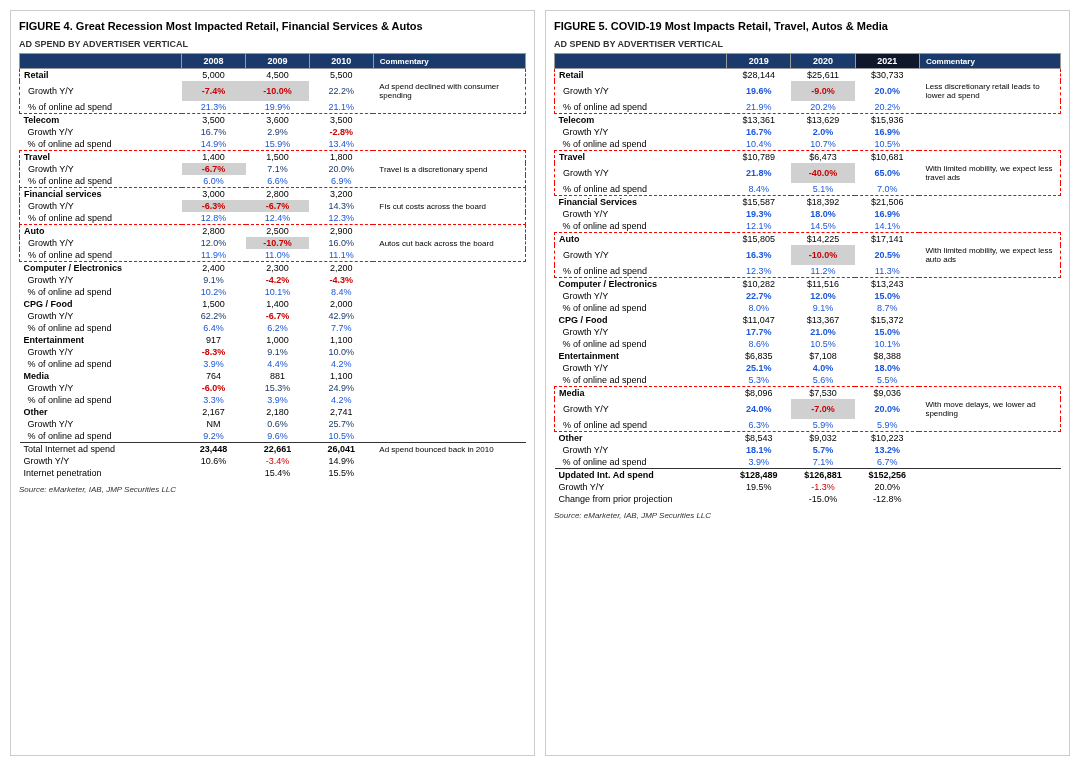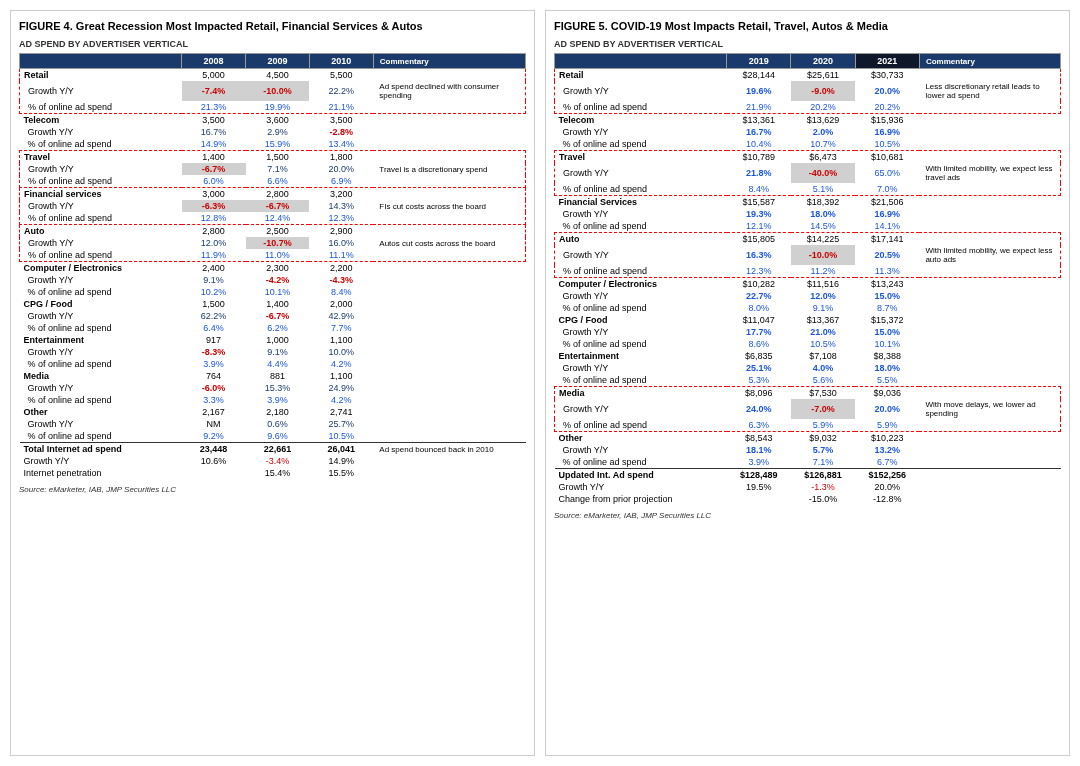--- a/index.html
+++ b/index.html
@@ -175,21 +175,21 @@
           <td class="num-col" style="border-top: 1.5px dashed red;">2,800</td>
           <td class="num-col" style="border-top: 1.5px dashed red;">2,500</td>
           <td class="num-col" style="border-top: 1.5px dashed red;">2,900</td>
           <td class="commentary-col" style="border-top: 1.5px dashed red; border-right: 1.5px dashed red;"></td>
         </tr>
         <tr>
           <td class="left-col" style="padding-left: 8px; border-left: 1.5px dashed red;">Growth Y/Y</td>
           <td class="num-col" style="color: rgb(26, 58, 107);">12.0%</td>
           <td class="num-col" style="background: rgb(208, 208, 208); color: rgb(204, 0, 0); font-weight: bold; margin-left: 12px;">-10.7%</td>
           <td class="num-col" style="color: rgb(26, 58, 107);">16.0%</td>
-          <td class="commentary-col" style="border-right: 1.5px dashed red;">Autos cut costs across the board</td>
+          <td class="commentary-col" style="border-right: 1.5px dashed red;">Autos cut back across the board</td>
         </tr>
         <tr>
           <td class="left-col" style="padding-left: 8px; border-bottom: 1.5px dashed red; border-left: 1.5px dashed red;">% of online ad spend</td>
           <td class="num-col" style="color: rgb(26, 86, 219); border-bottom: 1.5px dashed red;">11.9%</td>
           <td class="num-col" style="color: rgb(26, 86, 219); border-bottom: 1.5px dashed red;">11.0%</td>
           <td class="num-col" style="color: rgb(26, 86, 219); border-bottom: 1.5px dashed red;">11.1%</td>
           <td class="commentary-col" style="border-bottom: 1.5px dashed red; border-right: 1.5px dashed red;"></td>
         </tr>
         <tr>
           <td class="left-col" style="font-weight: bold;">Computer / Electronics</td>
@@ -292,21 +292,21 @@
         <tr>
           <td class="left-col" style="padding-left: 8px;">% of online ad spend</td>
           <td class="num-col" style="color: rgb(26, 86, 219);">9.2%</td>
           <td class="num-col" style="color: rgb(26, 86, 219);">9.6%</td>
           <td class="num-col" style="color: rgb(26, 86, 219);">10.5%</td>
           <td class="commentary-col"></td>
         </tr>
       </tbody>
     <tfoot id="figure4-foot">
     <tr>
-          <td class="left-col" style="font-weight: bold; border-top: 1px solid rgb(51, 51, 51);">Total Internet ad spend</td>
+          <td class="left-col" style="font-weight: normal; border-top: 1px solid rgb(51, 51, 51);">Total Internet ad spend</td>
           <td class="num-col" style="font-weight: bold; border-top: 1px solid rgb(51, 51, 51);">23,448</td>
           <td class="num-col" style="font-weight: bold; border-top: 1px solid rgb(51, 51, 51);">22,661</td>
           <td class="num-col" style="font-weight: bold; border-top: 1px solid rgb(51, 51, 51);">26,041</td>
           <td class="commentary-col" style="border-top: 1px solid rgb(51, 51, 51);">Ad spend bounced back in 2010</td>
         </tr>
         <tr>
           <td class="left-col">Growth Y/Y</td>
           <td class="num-col">10.6%</td>
           <td class="num-col" style="color: rgb(204, 0, 0);">-3.4%</td>
           <td class="num-col">14.9%</td>
@@ -384,21 +384,21 @@
           <td class="left-col" style="font-weight: bold; border-top: 1.5px dashed red; border-left: 1.5px dashed red;">Travel</td>
           <td class="num-col" style="border-top: 1.5px dashed red;">$10,789</td>
           <td class="num-col" style="border-top: 1.5px dashed red;">$6,473</td>
           <td class="num-col" style="border-top: 1.5px dashed red;">$10,681</td>
           <td class="commentary-col" style="border-top: 1.5px dashed red; border-right: 1.5px dashed red;"></td>
         </tr>
         <tr>
           <td class="left-col" style="padding-left: 8px; border-left: 1.5px dashed red;">Growth Y/Y</td>
           <td class="num-col" style="color: rgb(26, 86, 219); font-weight: bold;">21.8%</td>
           <td class="num-col" style="background: rgb(208, 208, 208); color: rgb(204, 0, 0); font-weight: bold;">-40.0%</td>
-          <td class="num-col" style="color: rgb(26, 86, 219); font-weight: normal;">65.0%</td>
+          <td class="num-col" style="color: rgb(26, 86, 219); font-weight: bold;">65.0%</td>
           <td class="commentary-col" style="border-right: 1.5px dashed red;">With limited mobility, we expect less travel ads</td>
         </tr>
         <tr>
           <td class="left-col" style="padding-left: 8px; border-bottom: 1.5px dashed red; border-left: 1.5px dashed red;">% of online ad spend</td>
           <td class="num-col" style="color: rgb(26, 86, 219); border-bottom: 1.5px dashed red;">8.4%</td>
           <td class="num-col" style="color: rgb(26, 86, 219); border-bottom: 1.5px dashed red;">5.1%</td>
           <td class="num-col" style="color: rgb(26, 86, 219); border-bottom: 1.5px dashed red;">7.0%</td>
           <td class="commentary-col" style="border-bottom: 1.5px dashed red; border-right: 1.5px dashed red;"></td>
         </tr>
         <tr>

